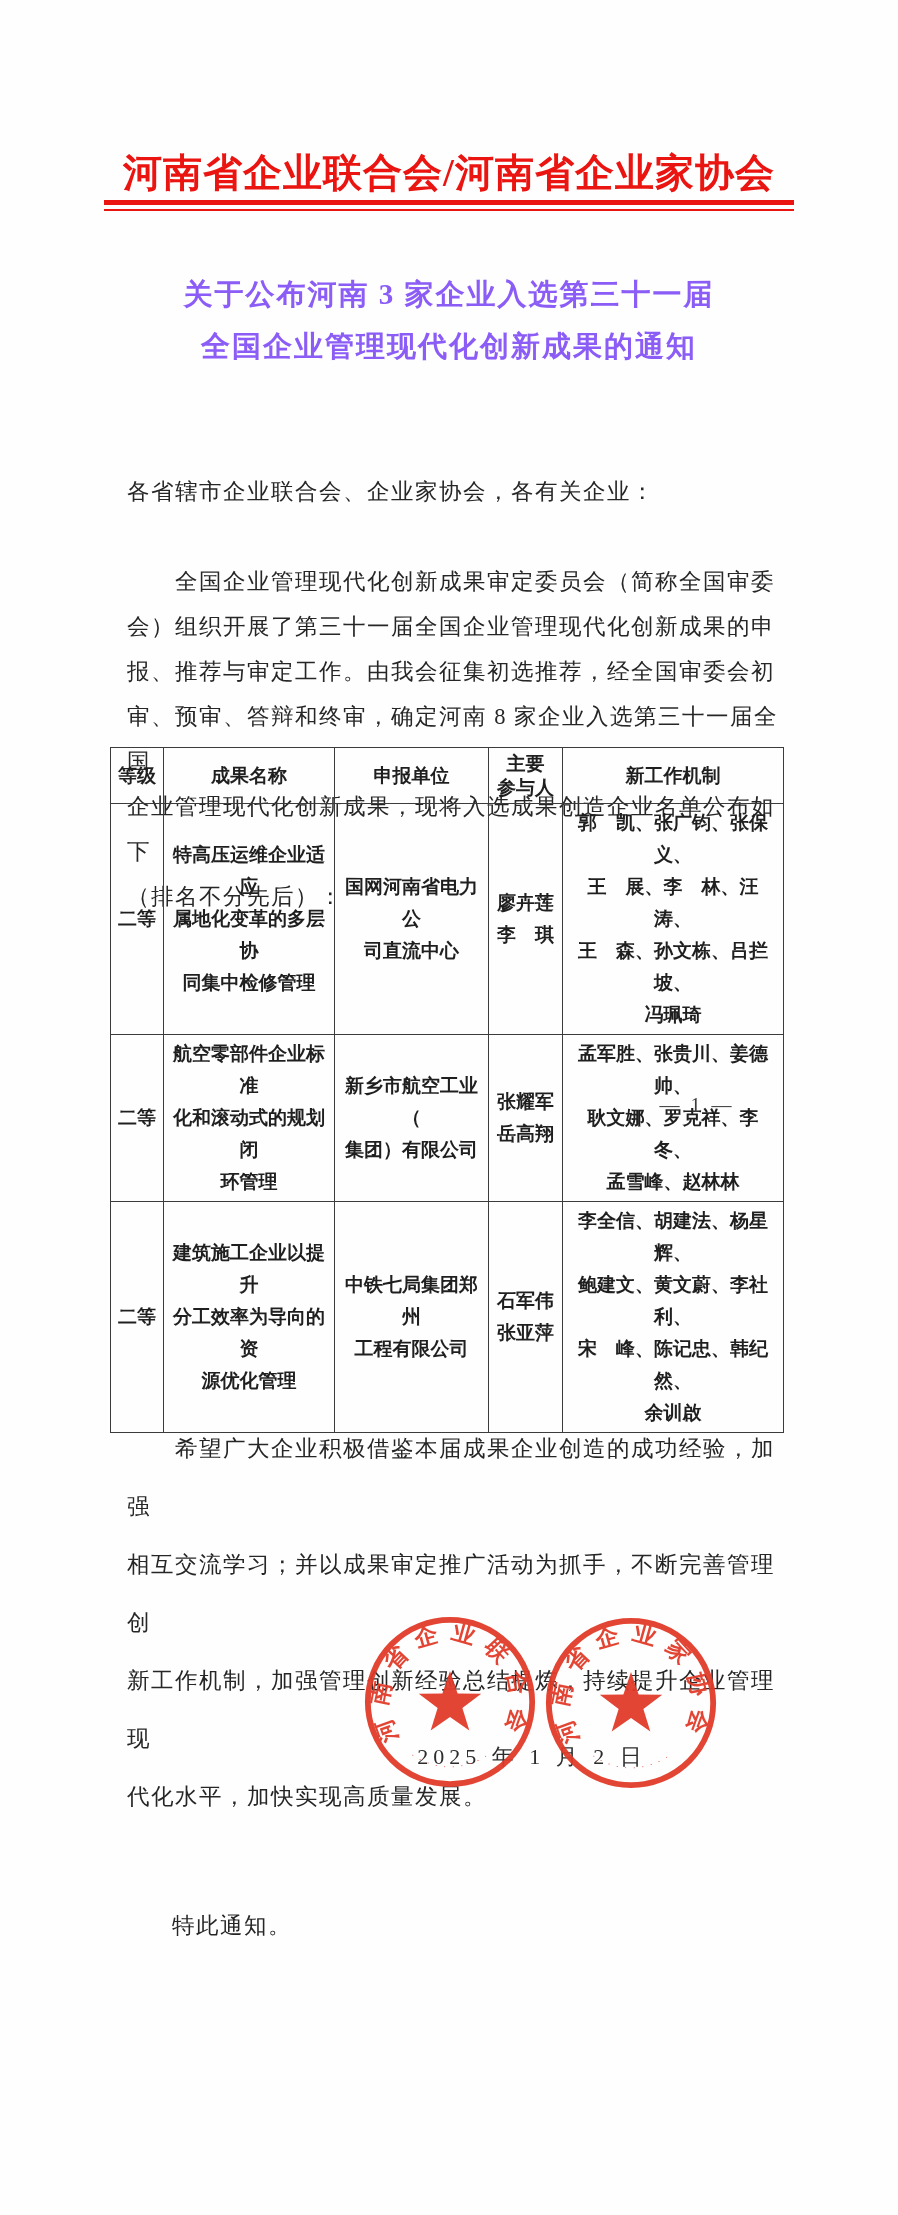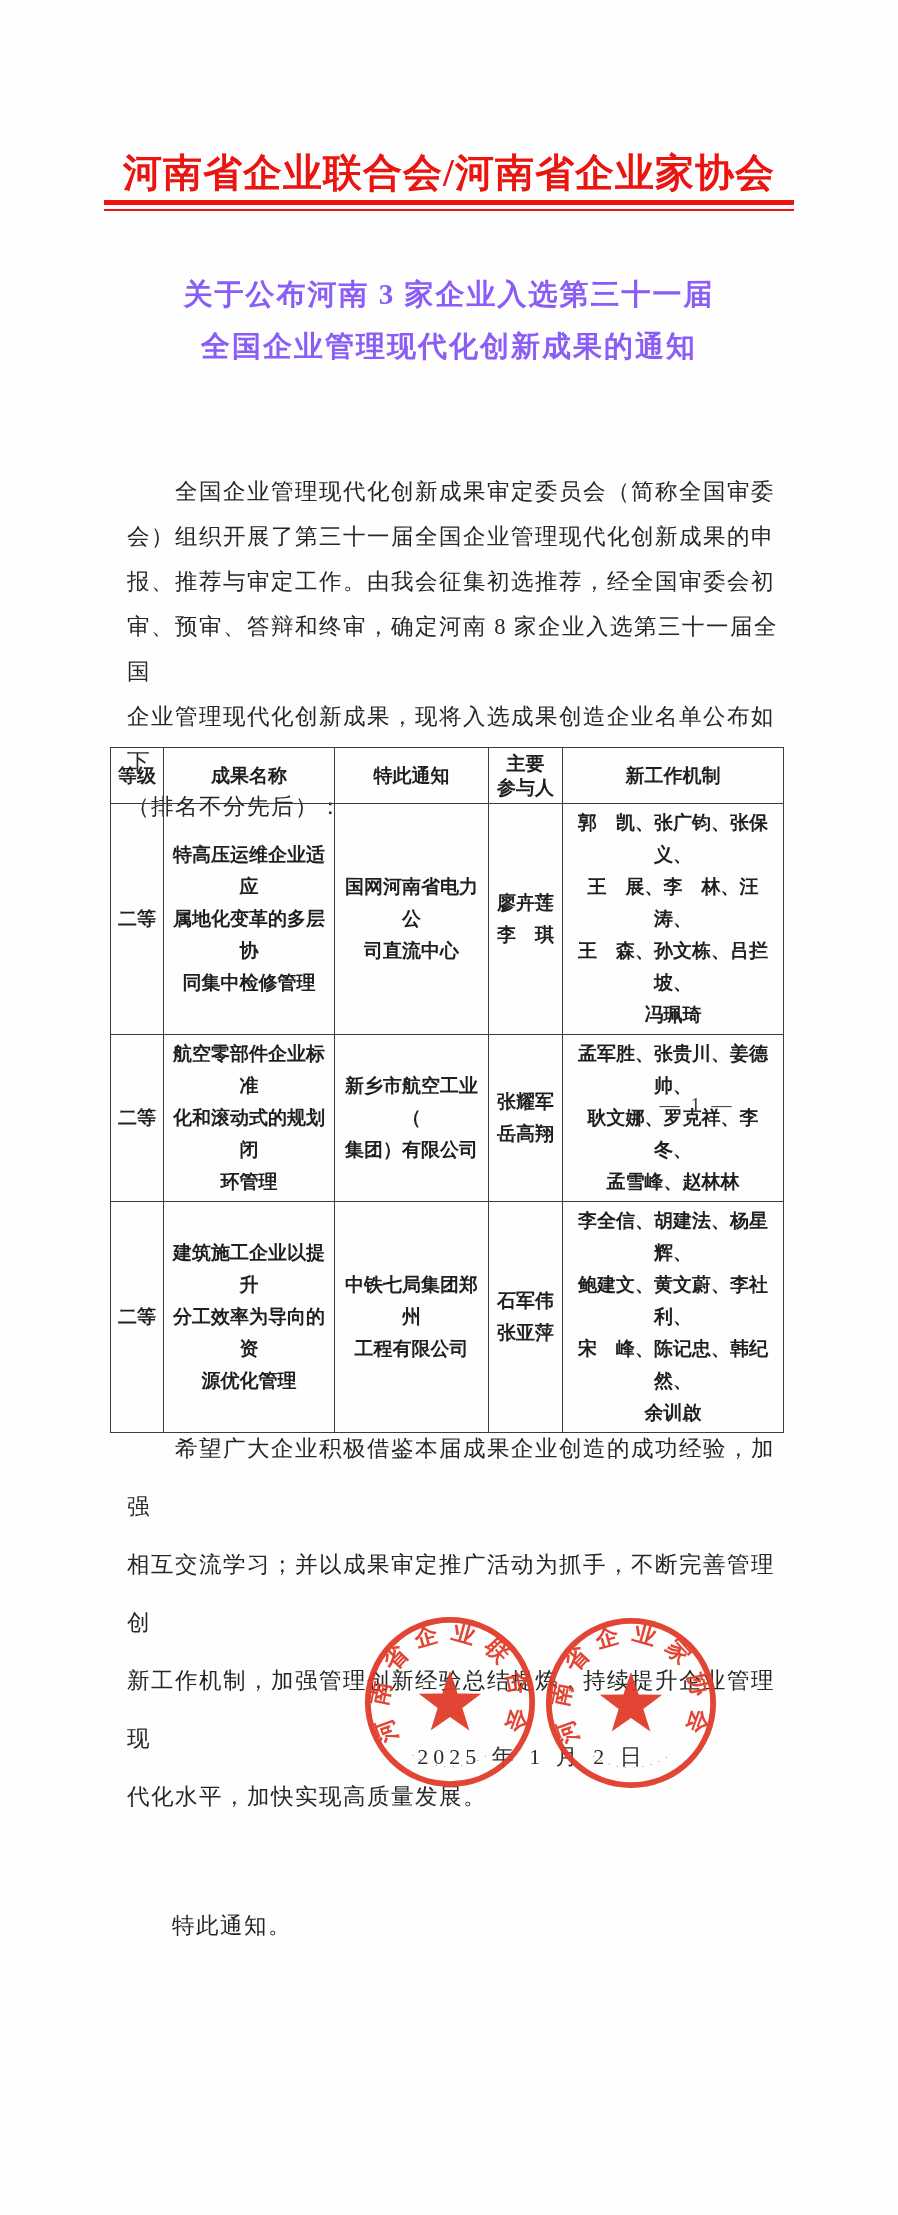--- a/index.html
+++ b/index.html
@@ -97,41 +97,42 @@
 
   <div class="org-header">河南省企业联合会/河南省企业家协会</div>
   <div class="org-underline"></div>
 
   <div class="doc-title">
     <div>关于公布河南 3 家企业入选第三十一届</div>
     <div>全国企业管理现代化创新成果的通知</div>
   </div>
 
   <div class="body-block block-1">
+    <div>各省辖市企业联合会、企业家协会，各有关企业：</div>
     <div>　　全国企业管理现代化创新成果审定委员会（简称全国审委
 会）组织开展了第三十一届全国企业管理现代化创新成果的申
 报、推荐与审定工作。由我会征集初选推荐，经全国审委会初
 审、预审、答辩和终审，确定河南 8 家企业入选第三十一届全国
 企业管理现代化创新成果，现将入选成果创造企业名单公布如下
 （排名不分先后）：</div>
   </div>
 
   <table class="results">
     <colgroup>
       <col style="width:53px">
         <col style="width:171px">
         <col style="width:154px">
         <col style="width:74px">
         <col style="width:221px">
     </colgroup>
     <tbody>
         <tr class="hdr">
       <th>等级</th>
       <th>成果名称</th>
-      <th>特此通知</th>
+      <th>申报单位</th>
       <th>主要
 参与人</th>
       <th>新工作机制</th>
     </tr>
     <tr class="row-0">
       <td class="cell-grade">二等</td>
       <td class="cell-achievement">特高压运维企业适应
 属地化变革的多层协
 同集中检修管理</td>
       <td class="cell-unit">国网河南省电力公

